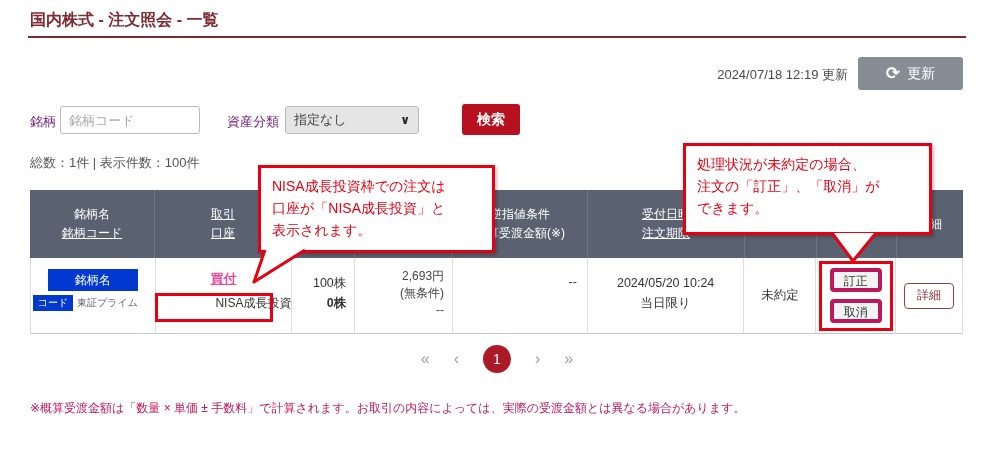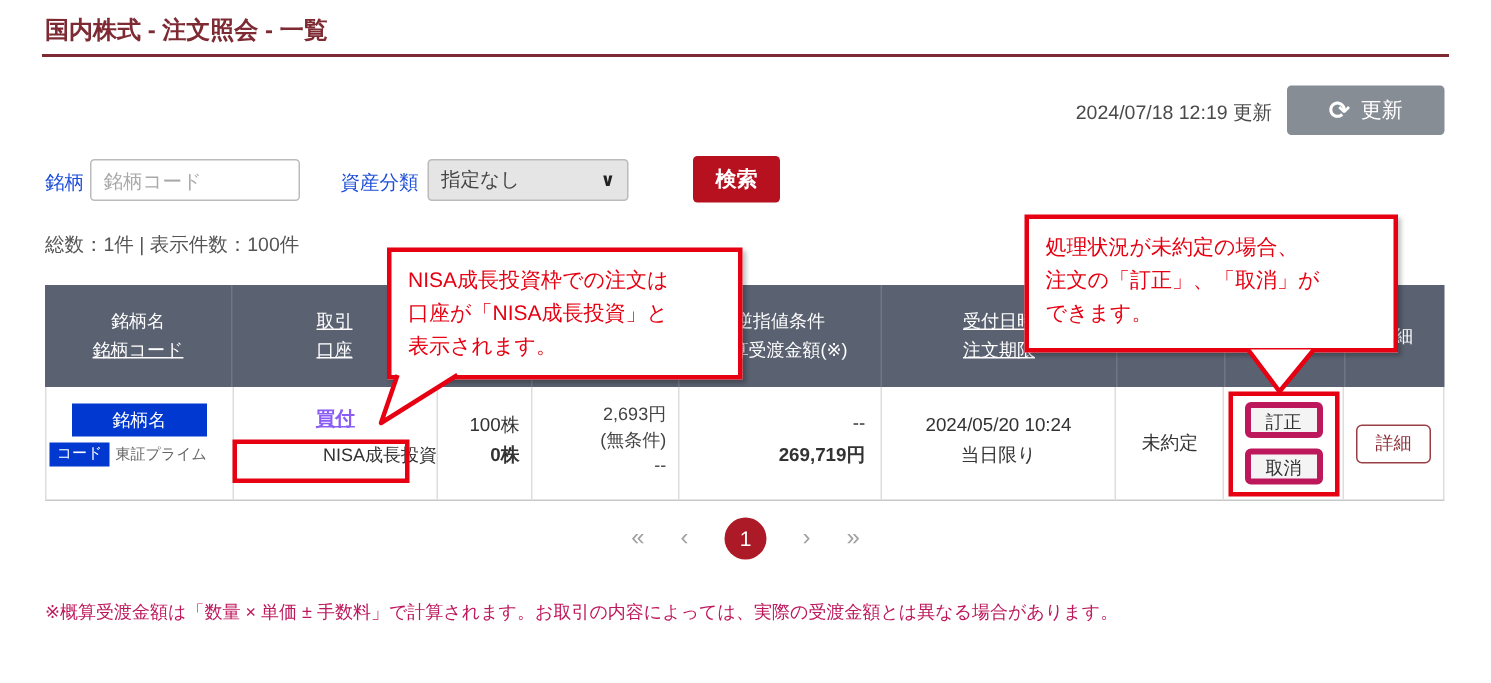--- a/index.html
+++ b/index.html
@@ -11,21 +11,21 @@
   .title-rule{position:absolute;left:28px;top:36px;width:938px;height:0;border-top:2px solid #7d2a33;}
 
   
   .updated-at{position:absolute;left:660px;top:66px;width:188px;text-align:right;font-size:13px;color:#4a4a4a;}
   .refresh-btn{position:absolute;left:858px;top:57px;width:105px;height:33px;background:#868d95;color:#fff;
                border:none;border-radius:3px;font-size:14px;display:flex;align-items:center;justify-content:center;
                gap:7px;cursor:pointer;font-family:inherit;}
   .refresh-ic{font-size:17px;font-weight:bold;line-height:1;}
 
   
-  .flabel{position:absolute;font-size:13px;color:#1d4ed8;top:113px;}
+  .flabel{position:absolute;font-size:13px;color:#701a75;top:113px;}
   .stock-input{position:absolute;left:60px;top:106px;width:140px;height:28px;box-sizing:border-box;
                border:1px solid #bbb;border-radius:3px;padding:0 8px;font-size:13px;color:#333;font-family:inherit;}
   .stock-input::placeholder{color:#a9a9a9;}
   .select{position:absolute;left:285px;top:106px;width:134px;height:28px;box-sizing:border-box;border:1px solid #bbb;
           border-radius:3px;display:flex;align-items:center;justify-content:space-between;padding:0 8px;
           font-size:13px;color:#444;background:#e5e5e5;cursor:pointer;}
   .select .chev{font-size:12px;font-weight:bold;color:#222;}
   .search-btn{position:absolute;left:462px;top:104px;width:58px;height:31px;background:#b7101f;color:#fff;border:none;
               border-radius:3px;font-size:14px;font-weight:bold;cursor:pointer;font-family:inherit;}
 
@@ -46,21 +46,21 @@
   .c6{width:157px;} .c7{width:72px;} .c8{width:80px;} .c9{width:66px;}
 
   .mask-name{display:block;margin:11px auto 4px auto;width:90px;height:22px;line-height:22px;background:#0038d0;
              color:#fff;font-size:12px;text-align:center;}
   .code-line{display:flex;align-items:center;gap:4px;padding-left:2px;}
   .mask-code{display:inline-block;width:40px;height:16px;line-height:16px;background:#0038d0;color:#fff;
              font-size:10px;text-align:center;}
   .market{font-size:10px;color:#666;}
 
   .td2{ text-align:center;padding-top:12px;}
-  .trade-type{color:#8b5cf6;font-weight:bold;font-size:13px;text-decoration:underline;cursor:pointer;}
+  .trade-type{color:#ec4899;font-weight:bold;font-size:13px;text-decoration:underline;cursor:pointer;}
   .account{margin-top:7px;font-size:12px;color:#333;text-align:right;}
 
   .td3{text-align:right;padding:15px 8px 0 0;line-height:20px;font-size:12.5px;}
   .td3 .bold, .td5 .bold{font-weight:bold;}
   .td4{text-align:right;padding:10px 8px 0 0;line-height:17px;font-size:12px;color:#444;}
   .td5{text-align:right;padding:14px 10px 0 0;line-height:21px;font-size:12.5px;}
   .td6{text-align:center;padding-top:15px;line-height:20px;font-size:12.5px;}
   .td7{display:flex;align-items:center;justify-content:center;font-size:12.5px;}
   .td8{display:flex;flex-direction:column;align-items:center;justify-content:center;gap:7px;}
   .mini-btn{width:52px;height:24px;background:#f4f4f4;border:4px solid #be185d;border-radius:4px;color:#333;
@@ -171,21 +171,20 @@
         <div>100株</div>
         <div class="bold">0株</div>
       </div>
       <div class="td c4 td4">
         <div>2,693円</div>
         <div>(無条件)</div>
         <div>--</div>
       </div>
       <div class="td c5 td5">
         <div>--</div>
-        <div class="bold">269,719円</div>
       </div>
       <div class="td c6 td6">
         <div>2024/05/20 10:24</div>
         <div>当日限り</div>
       </div>
       <div class="td c7 td7">
         <span>未約定</span>
       </div>
       <div class="td c8 td8">
         <button class="mini-btn">訂正</button>

